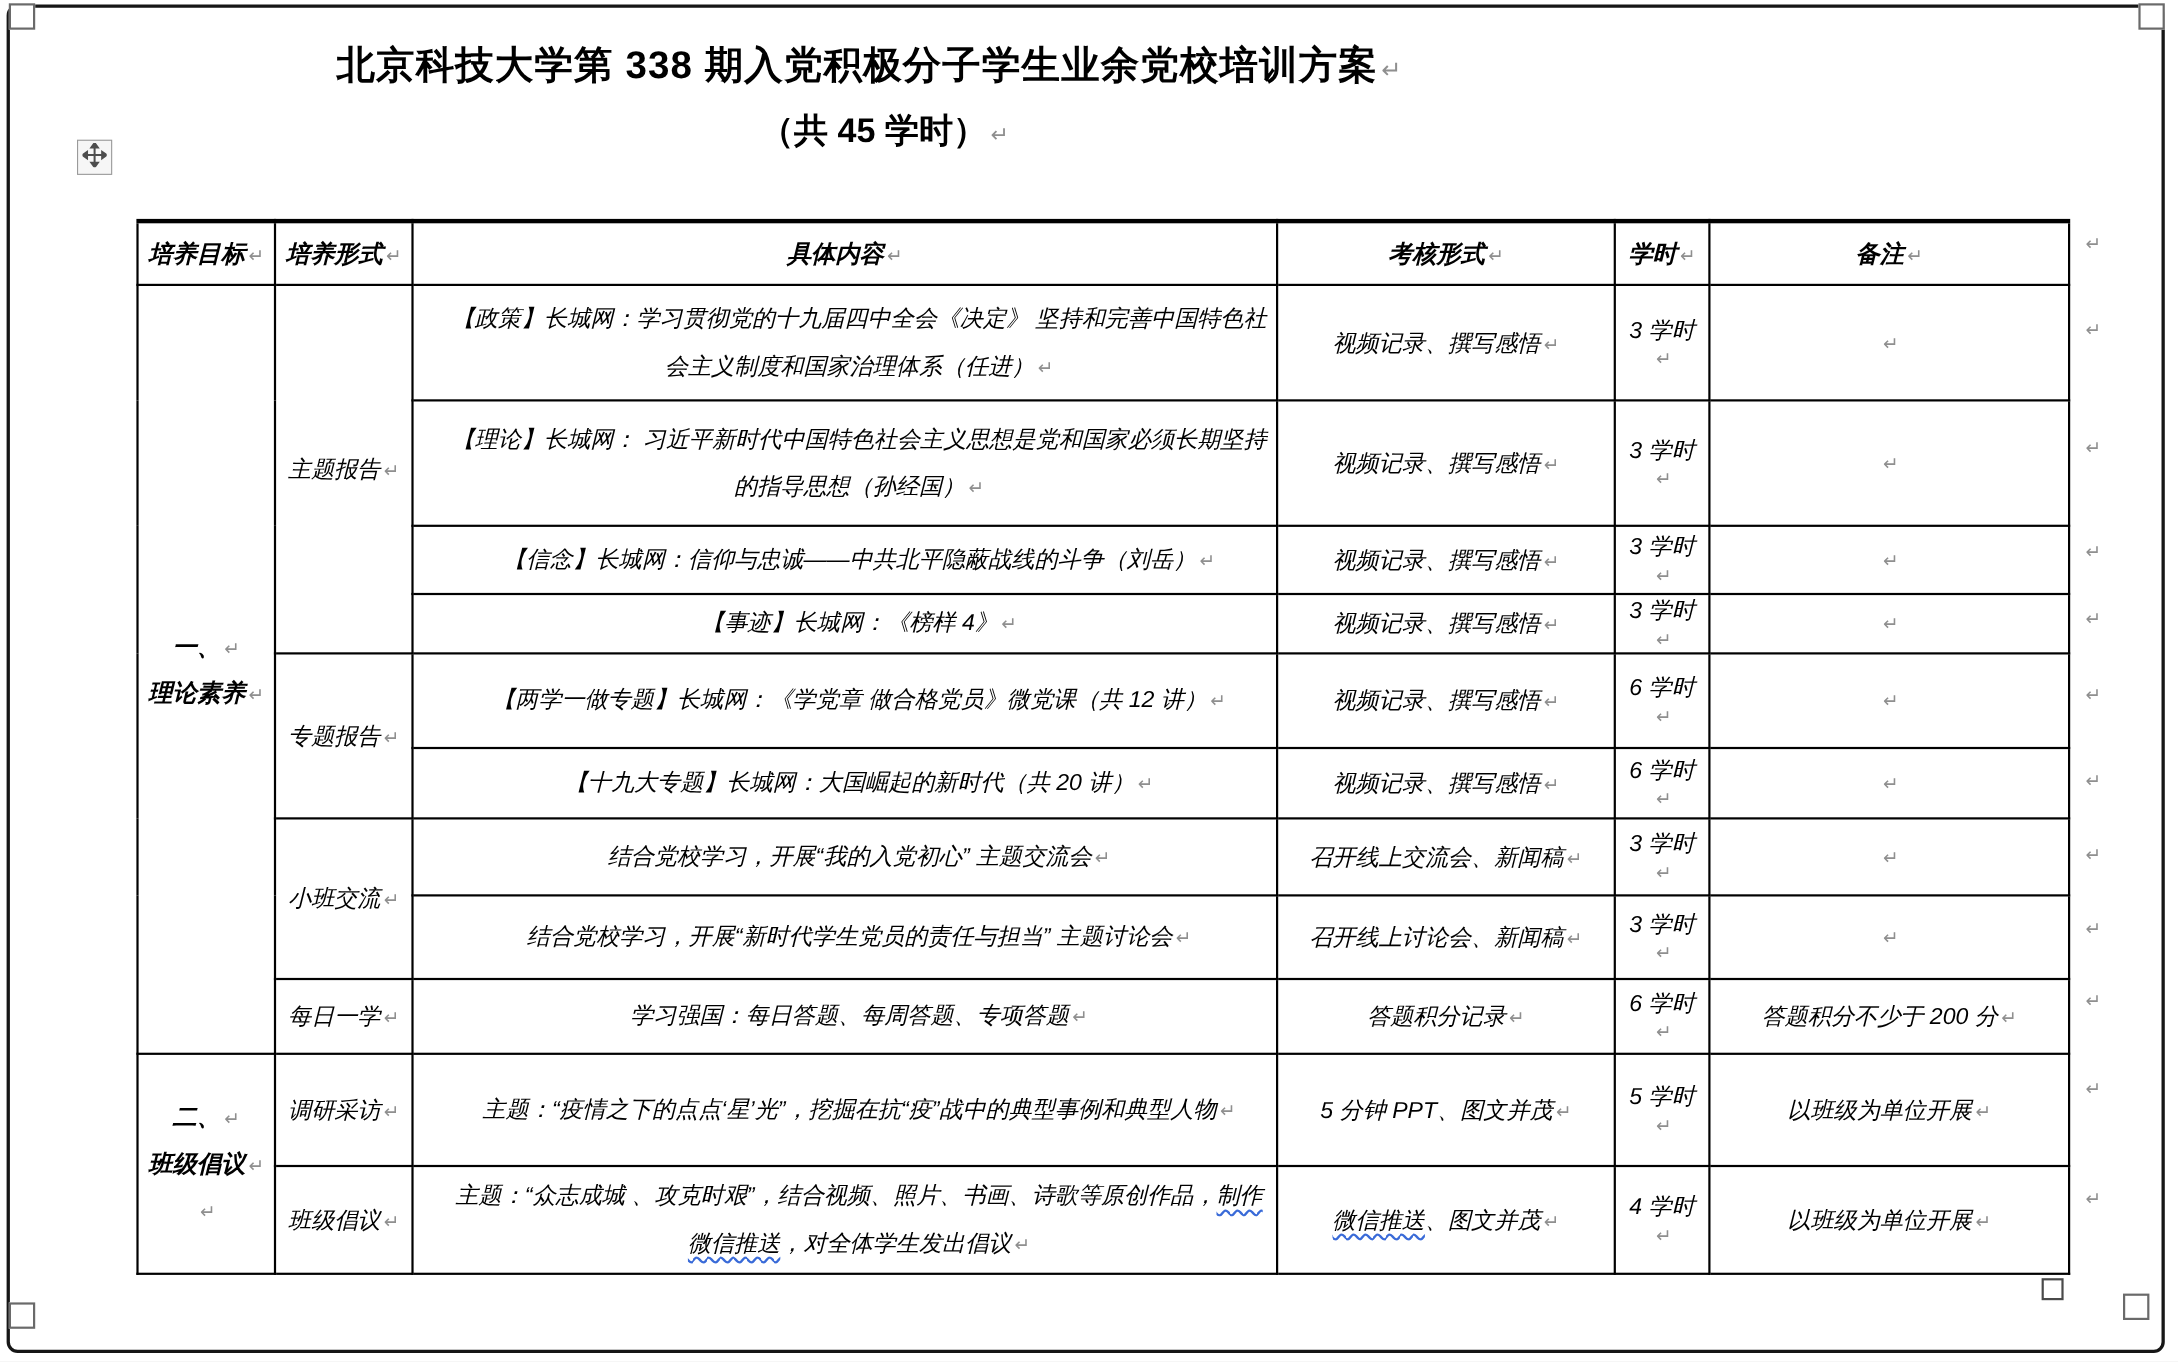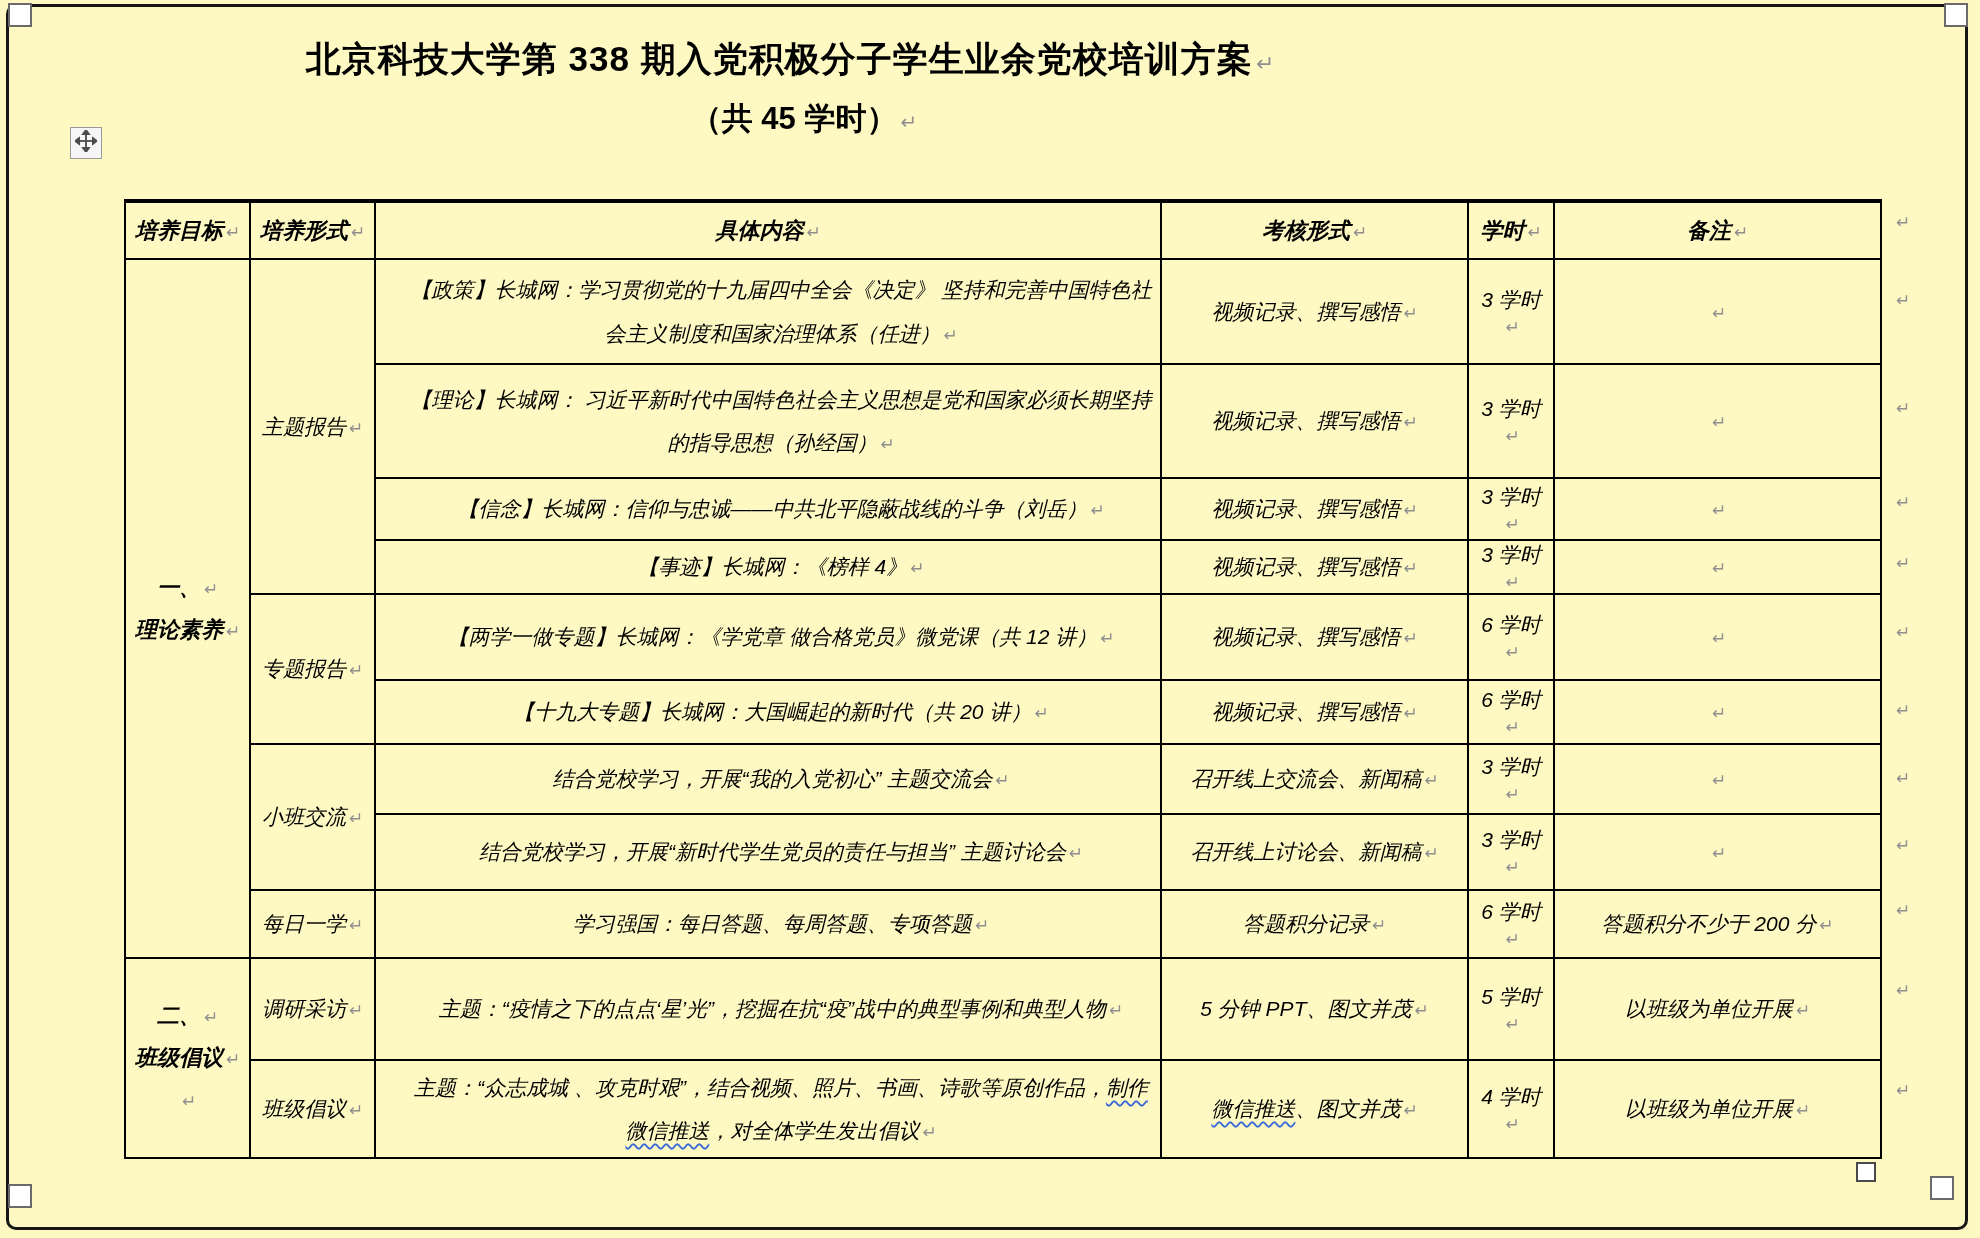--- a/index.html
+++ b/index.html
@@ -1,17 +1,17 @@
 <!DOCTYPE html>
 <html><head>
 <meta charset="utf-8">
 <style>
   html,body { margin:0; padding:0; background:#e8e8e8; }
   .page {
-    position:relative; width:1980px; height:1238px; background:#fef9c3;
+    position:relative; width:1980px; height:1238px; background:#ffffff;
     font-family:"Liberation Sans", sans-serif; color:#000; overflow:hidden;
   }
   .outer-border {
     position:absolute; left:6px; top:4px; width:1962px; height:1226px;
     border:3px solid #161616; border-radius:10px; box-sizing:border-box;
   }
   .corner {
     position:absolute; width:24px; height:24px; background:#fff;
     border:2px solid #6a6a6a; box-sizing:border-box;
   }

